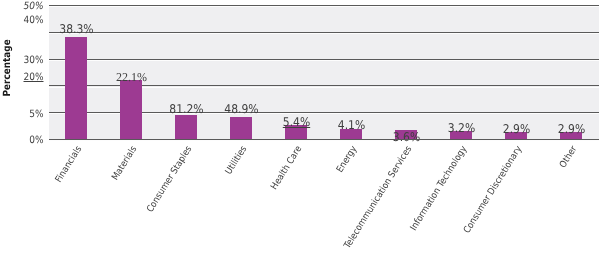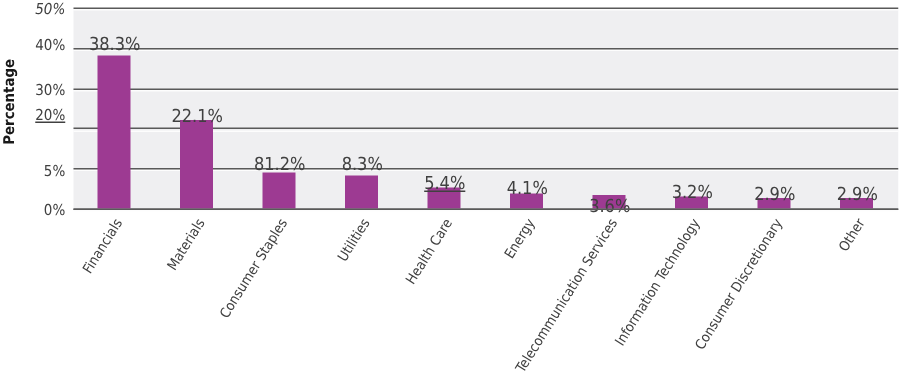--- a/index.html
+++ b/index.html
@@ -49,35 +49,35 @@
       <div class="gridline" style="left: 49px; width: 550px; top: 112.1px; background: rgb(89, 89, 89);"></div>
       <div class="y-axis-label" style="left: 0px; width: 43.5px; top: 108.5px; color: rgb(64, 64, 64);">5%</div>
       <div class="gridline-hl" style="left: 49px; width: 550px; top: 86.5px;"></div>
       <div class="gridline" style="left: 49px; width: 550px; top: 85.3px; background: rgb(89, 89, 89);"></div>
       <div class="y-axis-label" style="left: 0px; width: 43.5px; top: 72px; color: rgb(64, 64, 64); text-decoration: underline;">20%</div>
       <div class="gridline-hl" style="left: 49px; width: 550px; top: 59.7px;"></div>
       <div class="gridline" style="left: 49px; width: 550px; top: 58.5px; background: rgb(89, 89, 89);"></div>
       <div class="y-axis-label" style="left: 0px; width: 43.5px; top: 54.9px; color: rgb(64, 64, 64);">30%</div>
       <div class="gridline-hl" style="left: 49px; width: 550px; top: 32.9px;"></div>
       <div class="gridline" style="left: 49px; width: 550px; top: 31.7px; background: rgb(89, 89, 89);"></div>
-      <div class="y-axis-label" style="left: 0px; width: 43.5px; top: 25px; color: rgb(64, 64, 64); text-align: right;">40%</div>
+      <div class="y-axis-label" style="left: 0px; width: 43.5px; top: 15px; color: rgb(64, 64, 64); text-align: right;">40%</div>
       <div class="gridline-hl" style="left: 49px; width: 550px; top: 6.1px;"></div>
       <div class="gridline" style="left: 49px; width: 550px; top: 4.9px; background: rgb(89, 89, 89);"></div>
       <div class="y-axis-label" style="left: 0px; width: 43.5px; top: 1.3px; color: rgb(64, 64, 64); font-style: italic;">50%</div>
       <div class="bar" style="left: 65.1px; top: 36.856px; width: 21.8px; height: 102.644px; background: rgb(157, 58, 146);"></div>
       <div class="bar-value-label" style="left: 36.5px; width: 80px; top: 21.8px; color: rgb(64, 64, 64);">38.3%</div>
       <div class="x-axis-label" style="left: 75.3px; top: 144px; color: rgb(64, 64, 64); transform: translateX(-100%) rotate(-58deg);">Financials</div>
       <div class="bar" style="left: 120.1px; top: 80.272px; width: 21.8px; height: 59.228px; background: rgb(157, 58, 146);"></div>
-      <div class="bar-value-label" style="left: 91.5px; width: 80px; top: 70.072px; color: rgb(64, 64, 64);">22.1%</div>
+      <div class="bar-value-label" style="left: 91.5px; width: 80px; top: 70.072px; color: rgb(64, 64, 64); font-family: Liberation Serif, serif;">22.1%</div>
       <div class="x-axis-label" style="left: 130.3px; top: 144px; color: rgb(64, 64, 64); transform: translateX(-100%) rotate(-58deg);">Materials</div>
       <div class="bar" style="left: 175.1px; top: 114.844px; width: 21.8px; height: 24.656px; background: rgb(157, 58, 146);"></div>
       <div class="bar-value-label" style="left: 146.5px; width: 80px; top: 102.2px; color: rgb(64, 64, 64);">81.2%</div>
       <div class="x-axis-label" style="left: 185.3px; top: 144px; color: rgb(64, 64, 64); transform: translateX(-100%) rotate(-58deg);">Consumer Staples</div>
       <div class="bar" style="left: 230.1px; top: 117.256px; width: 21.8px; height: 22.244px; background: rgb(157, 58, 146);"></div>
-      <div class="bar-value-label" style="left: 201.5px; width: 80px; top: 102.2px; color: rgb(64, 64, 64);">8.3%</div>
+      <div class="bar-value-label" style="left: 201.5px; width: 80px; top: 102.2px; color: rgb(64, 64, 64);">48.9%</div>
       <div class="x-axis-label" style="left: 240.3px; top: 144px; color: rgb(64, 64, 64); transform: translateX(-100%) rotate(-58deg);">Utilities</div>
       <div class="bar" style="left: 285.1px; top: 125.028px; width: 21.8px; height: 14.472px; background: rgb(157, 58, 146);"></div>
       <div class="bar-value-label" style="left: 256.5px; width: 80px; top: 114.828px; color: rgb(64, 64, 64); text-decoration: underline;">5.4%</div>
       <div class="x-axis-label" style="left: 295.3px; top: 144px; color: rgb(64, 64, 64); transform: translateX(-100%) rotate(-58deg);">Health Care</div>
       <div class="bar" style="left: 340.1px; top: 128.512px; width: 21.8px; height: 10.988px; background: rgb(157, 58, 146);"></div>
       <div class="bar-value-label" style="left: 311.5px; width: 80px; top: 118.312px; color: rgb(64, 64, 64);">4.1%</div>
       <div class="x-axis-label" style="left: 350.3px; top: 144px; color: rgb(64, 64, 64); transform: translateX(-100%) rotate(-58deg);">Energy</div>
       <div class="bar" style="left: 395.1px; top: 129.852px; width: 21.8px; height: 9.648px; background: rgb(157, 58, 146);"></div>
       <div class="bar-value-label" style="left: 366.5px; width: 80px; top: 130px; color: rgb(64, 64, 64);">3.6%</div>
       <div class="x-axis-label" style="left: 405.3px; top: 144px; color: rgb(64, 64, 64); transform: translateX(-100%) rotate(-58deg);">Telecommunication Services</div>

